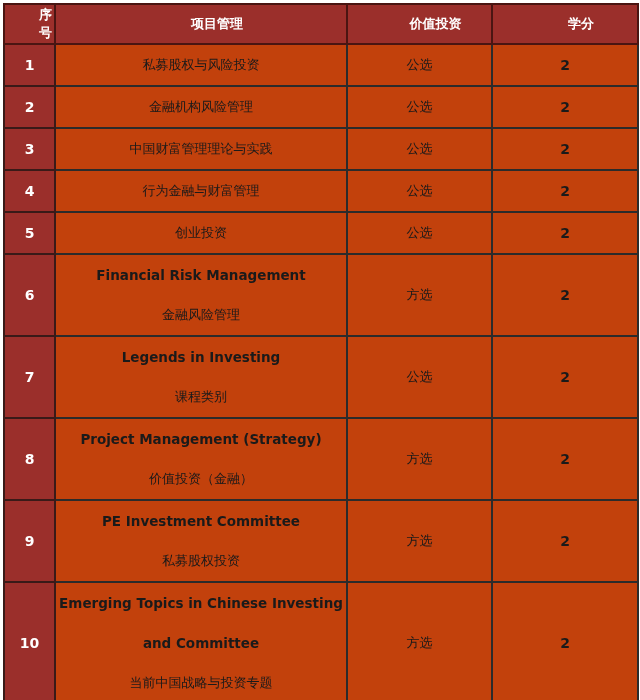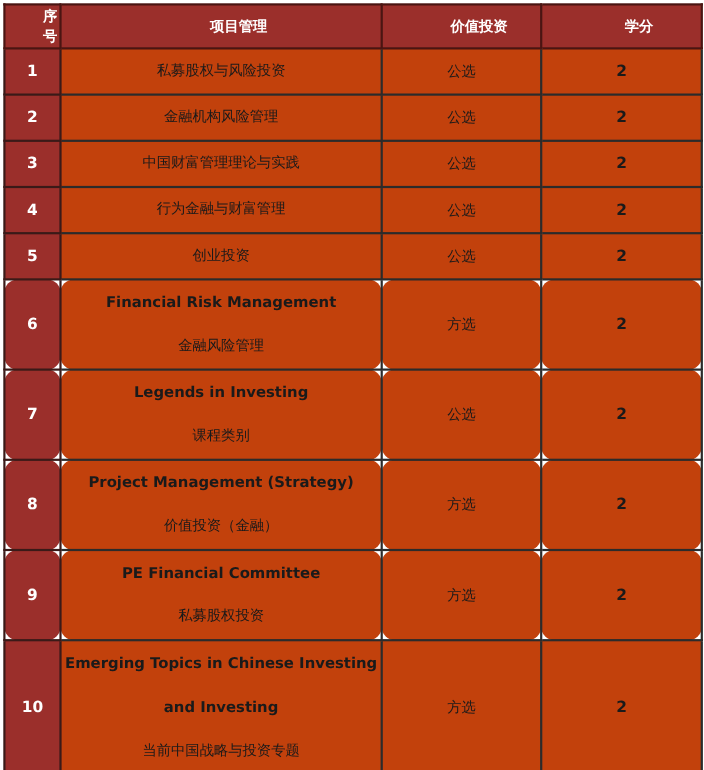--- a/index.html
+++ b/index.html
@@ -58,21 +58,21 @@
       font-weight: bold;
       font-size: 13.5px;
       line-height: 40px;
     }
     .zh {
       display: block;
       font-size: 13px;
       line-height: 40px;
     }
     tr.single td { height: 37px; }
-    tr.double td { height: 77px; border-radius: 12px; }
+    tr.double td { height: 77px; }
     tr.triple td { height: 118px; }
     col.c-idx { width: 51px; }
     col.c-name { width: 292px; }
     col.c-cat { width: 145px; }
     col.c-credit { width: 146px; }
   </style>
 </head>
 <body>
 
 <table class="table">
@@ -154,30 +154,30 @@
       <td class="name">
         <span class="en">Project Management (Strategy)</span>
         <span class="zh">价值投资（金融）</span>
       </td>
       <td class="cat">方选</td>
       <td class="credit">2</td>
     </tr>
     <tr class="double">
       <td class="idx">9</td>
       <td class="name">
-        <span class="en">PE Financial Committee</span>
+        <span class="en">PE Investment Committee</span>
         <span class="zh">私募股权投资</span>
       </td>
       <td class="cat">方选</td>
       <td class="credit">2</td>
     </tr>
     <tr class="triple">
       <td class="idx">10</td>
       <td class="name">
         <span class="en">Emerging Topics in Chinese Investing</span>
-        <span class="en">and Investing</span>
+        <span class="en">and Committee</span>
         <span class="zh">当前中国战略与投资专题</span>
       </td>
       <td class="cat">方选</td>
       <td class="credit">2</td>
     </tr>
   </tbody>
 </table>
 
 </body></html>

